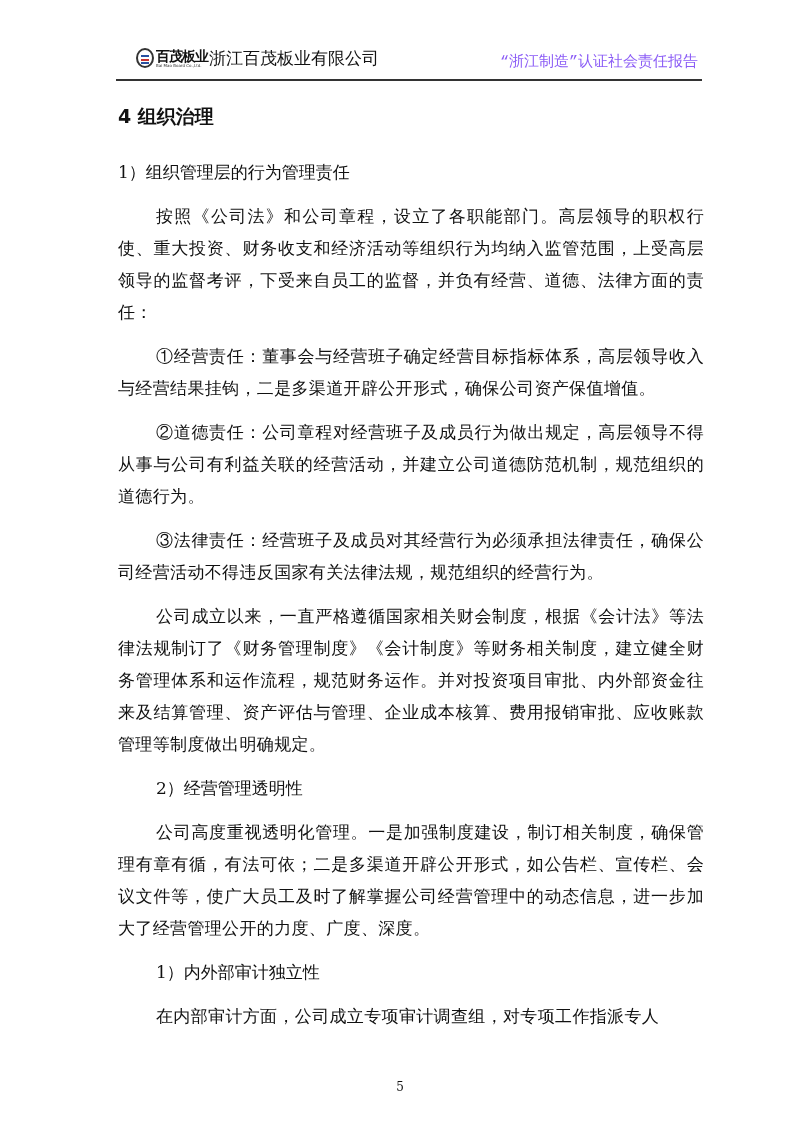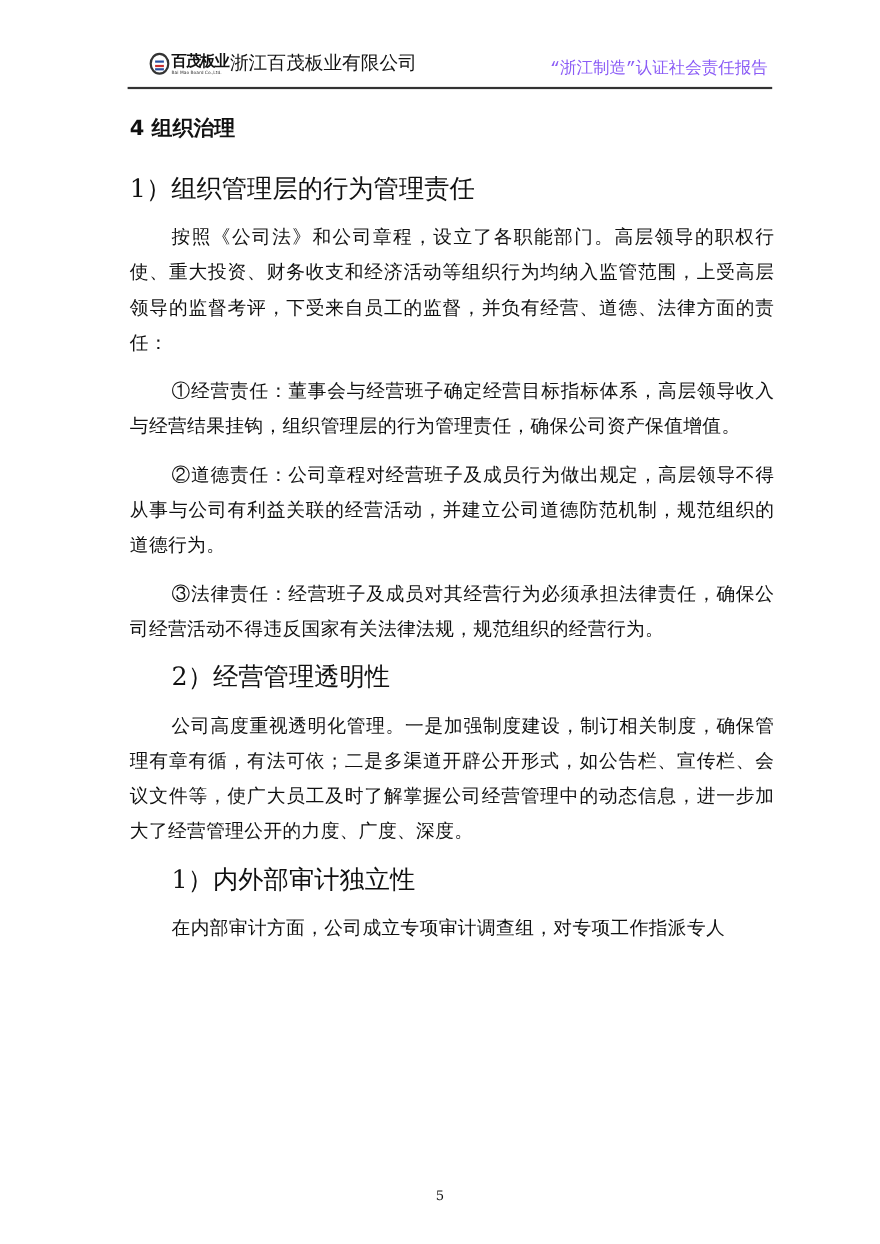--- a/index.html
+++ b/index.html
@@ -12,21 +12,21 @@
   .logo-mark .bar1 { position: absolute; left: 3px; right: 3px; top: 5px; height: 2px; background: #2850a0; }
   .logo-mark .bar2 { position: absolute; left: 3px; right: 3px; top: 9px; height: 2px; background: #c83030; }
   .logo-mark .bar3 { position: absolute; left: 3px; right: 3px; top: 12px; height: 2px; background: #2850a0; }
   .logo-text { display: flex; flex-direction: column; line-height: 1; }
   .logo-cn { font-family: "DejaVu Sans", sans-serif; font-weight: bold; font-size: 14px; color: #111; letter-spacing: -1px; }
   .logo-en { font-family: "DejaVu Sans", sans-serif; font-size: 4px; color: #333; margin-top: 1px; }
   .company-name { font-family: "DejaVu Sans", "Liberation Sans", sans-serif; font-size: 17px; margin-left: 1px; line-height: 20px; }
   .report-title { position: absolute; right: 4px; top: 8px; font-family: Liberation Mono, monospace; font-size: 15px; color: #8b5cf6; }
   .content { position: absolute; left: 118px; top: 100px; width: 586px; }
   .section-title { font-family: "DejaVu Sans", "Liberation Sans", sans-serif; font-weight: bold; font-size: 19px; height: 34px; margin: 4px 0 18px 0; }
-  .sub-h { font-size: 23px; line-height: 32px; margin: 0 0 12px 0; }
+  .sub-h { font-size: 17px; line-height: 32px; margin: 0 0 12px 0; }
   .sub-h.indent { padding-left: 38px; }
   .para { font-size: 17px; line-height: 32px; margin: 0 0 12px 0; text-indent: 38px; text-align: justify; letter-spacing: 0.35px; }
   .page-number { position: absolute; left: 0; width: 800px; top: 1080px; text-align: center; font-size: 12px; }
 </style>
 </head>
 <body>
 
 <div class="header">
   <div class="logo">
     <div class="logo-mark">
@@ -42,24 +42,25 @@
   </div>
   <div class="report-title">“浙江制造”认证社会责任报告</div>
 </div>
 <div class="header-line"></div>
 
 <div class="content">
   <div class="section-title">4 组织治理</div>
 
   <div class="sub-h">1）组织管理层的行为管理责任</div>
   <p class="para">按照《公司法》和公司章程，设立了各职能部门。高层领导的职权行使、重大投资、财务收支和经济活动等组织行为均纳入监管范围，上受高层领导的监督考评，下受来自员工的监督，并负有经营、道德、法律方面的责任：</p>
-  <p class="para">①经营责任：董事会与经营班子确定经营目标指标体系，高层领导收入与经营结果挂钩，组织管理层的行为管理责任，确保公司资产保值增值。</p>
+  <p class="para">①经营责任：董事会与经营班子确定经营目标指标体系，高层领导收入与经营结果挂钩，二是多渠道开辟公开形式，确保公司资产保值增值。</p>
   <p class="para">②道德责任：公司章程对经营班子及成员行为做出规定，高层领导不得从事与公司有利益关联的经营活动，并建立公司道德防范机制，规范组织的道德行为。</p>
   <p class="para">③法律责任：经营班子及成员对其经营行为必须承担法律责任，确保公司经营活动不得违反国家有关法律法规，规范组织的经营行为。</p>
 
+  <p class="para">公司成立以来，一直严格遵循国家相关财会制度，根据《会计法》等法律法规制订了《财务管理制度》《会计制度》等财务相关制度，建立健全财务管理体系和运作流程，规范财务运作。并对投资项目审批、内外部资金往来及结算管理、资产评估与管理、企业成本核算、费用报销审批、应收账款管理等制度做出明确规定。</p>
 
   <div class="sub-h indent">2）经营管理透明性</div>
   <p class="para">公司高度重视透明化管理。一是加强制度建设，制订相关制度，确保管理有章有循，有法可依；二是多渠道开辟公开形式，如公告栏、宣传栏、会议文件等，使广大员工及时了解掌握公司经营管理中的动态信息，进一步加大了经营管理公开的力度、广度、深度。</p>
 
   <div class="sub-h indent">1）内外部审计独立性</div>
   <p class="para">在内部审计方面，公司成立专项审计调查组，对专项工作指派专人</p>
 </div>
 
 <div class="page-number">5</div>
 

